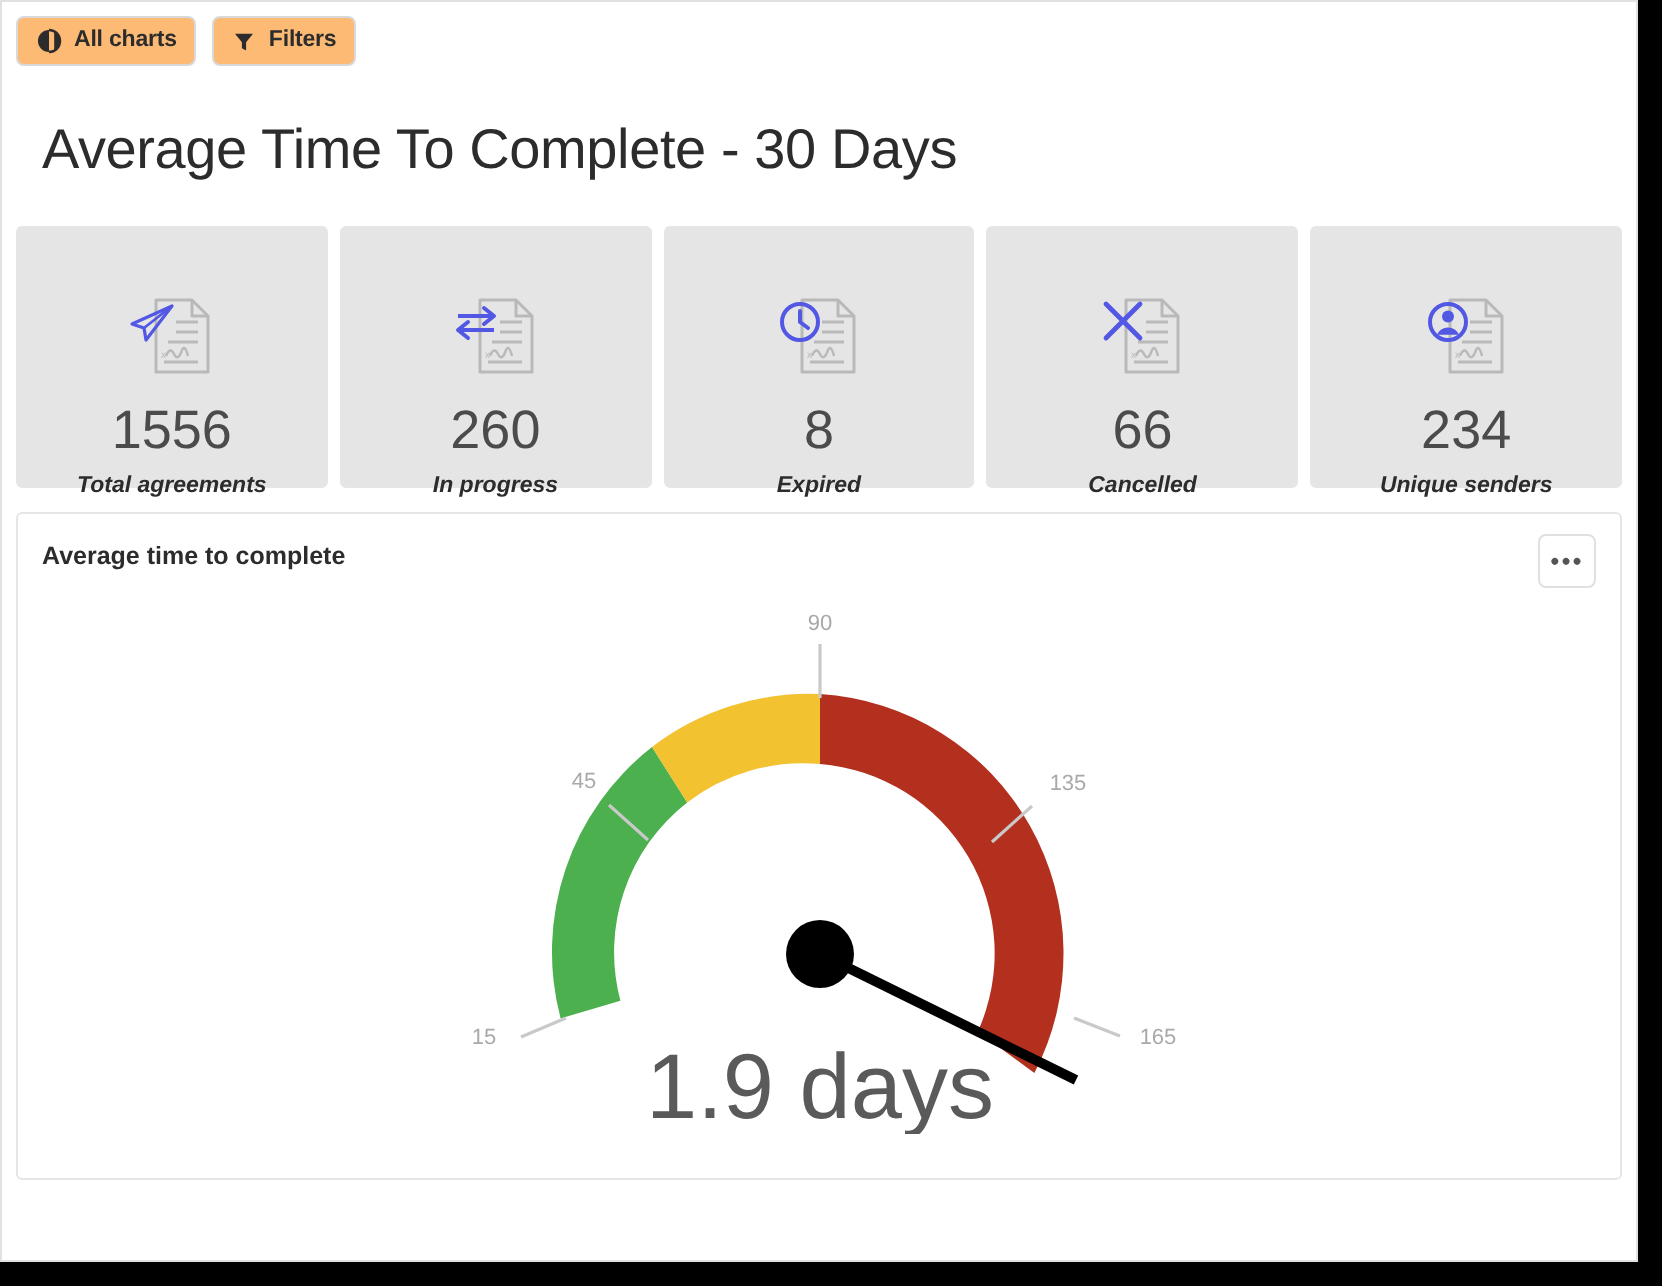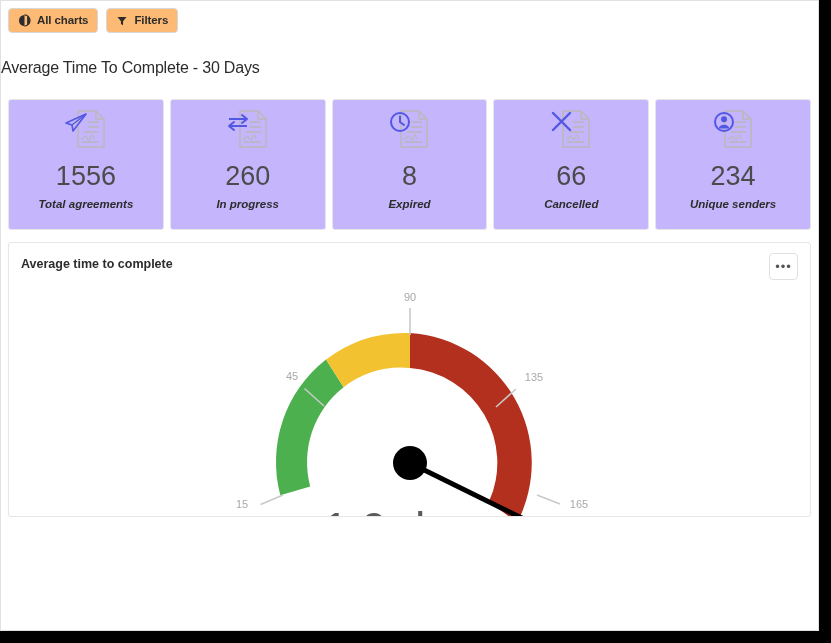--- a/index.html
+++ b/index.html
@@ -46,46 +46,46 @@
     color: #2c2c2c;
     cursor: pointer;
     white-space: nowrap;
   }
   .tb-btn .lbl { line-height: 1; font-weight: 600; letter-spacing: -0.1px;}
   .tb-icon { display:inline-flex; align-items:center; justify-content:center; }
   .chev { margin-left: 3px; display:inline-flex; }
 
   
   .page-title {
-    font-size: 16px;
+    font-size: 28px;
     color: #2c2c2c;
-    padding: 26px 0 0 0;
+    padding: 26px 0 0 20px;
     font-weight: 400;
     letter-spacing: -0.2px;
   }
 
   
   .cards-row {
     display: flex;
     gap: 6px;
     padding: 22px 7px 0 7px;
     box-sizing: border-box;
   }
   .stat-card {
     flex: 1 1 0;
     min-width: 0;
     height: 131px;
-    background: #c4b5fd;
+    background: #e5e5e5;
     border: 1px solid #e6e6e6;
     border-radius: 3px;
     box-sizing: border-box;
     display: flex;
     flex-direction: column;
     align-items: center;
-    padding-top: 1px;
+    padding-top: 26px;
   }
   .stat-icon { height: 56px; display:flex; align-items:center; justify-content:center; }
   .stat-value {
     font-size: 27px;
     color: #4b4b4b;
     font-weight: 300;
     line-height: 1.15;
     margin-top: 4px;
   }
   .stat-label {
@@ -98,21 +98,21 @@
     padding: 0 6px;
     font-style: italic;
   }
 
   
   .chart-panel {
     margin: 12px 7px 0 7px;
     border: 1px solid #e6e6e6;
     border-radius: 3px;
     background: #ffffff;
-    height: 275px;
+    height: 334px;
     box-sizing: border-box;
     position: relative;
     overflow: hidden;
   }
   .chart-head {
     display: flex;
     align-items: flex-start;
     justify-content: space-between;
     padding: 14px 12px 0 12px;
   }

